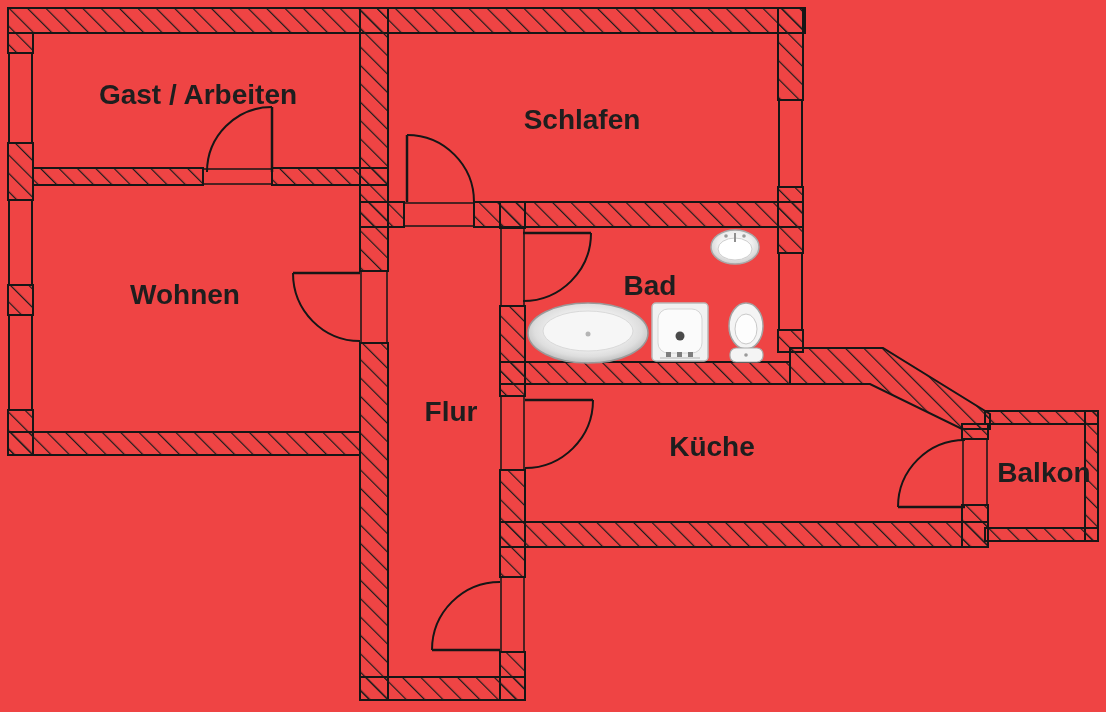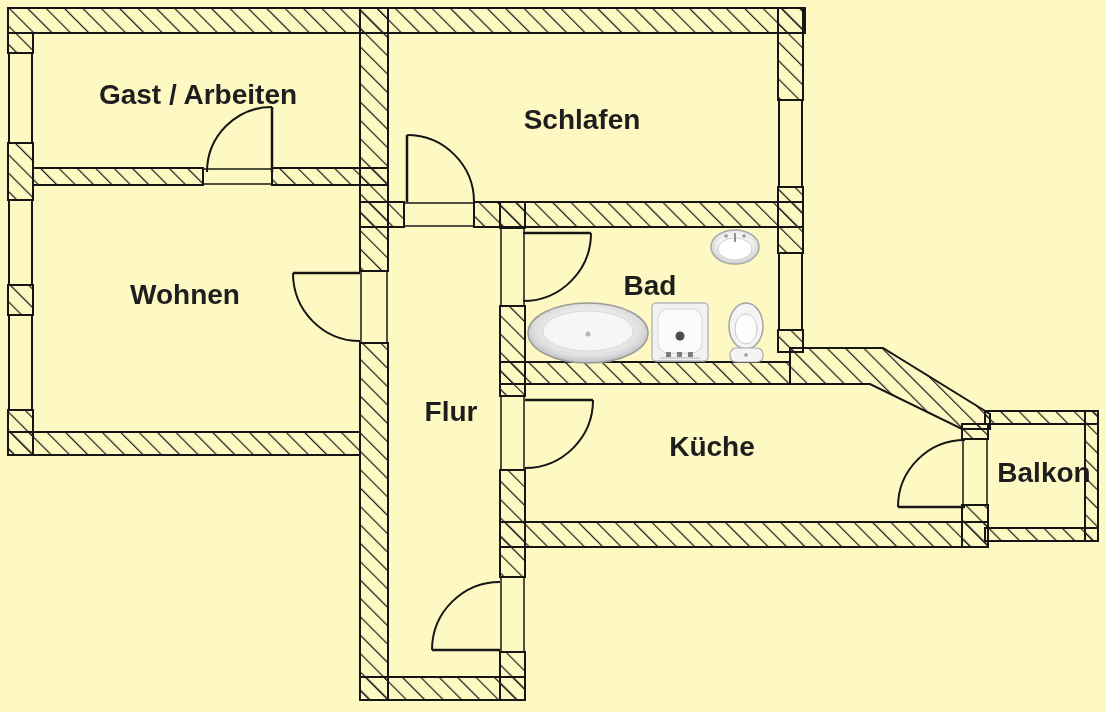--- a/index.html
+++ b/index.html
@@ -4,21 +4,21 @@
 <style>
   html, body {
     margin: 0;
     padding: 0;
     background: #ffffff;
   }
   .stage {
     position: relative;
     width: 1106px;
     height: 712px;
-    background: #fef9c3;
+    background: #ef4444;
     overflow: hidden;
   }
   svg { display: block; }
   text.room-label {
     font-family: "Liberation Sans", "DejaVu Sans", sans-serif;
     font-weight: bold;
     font-size: 28px;
     fill: #1e1e1e;
   }
 </style>

